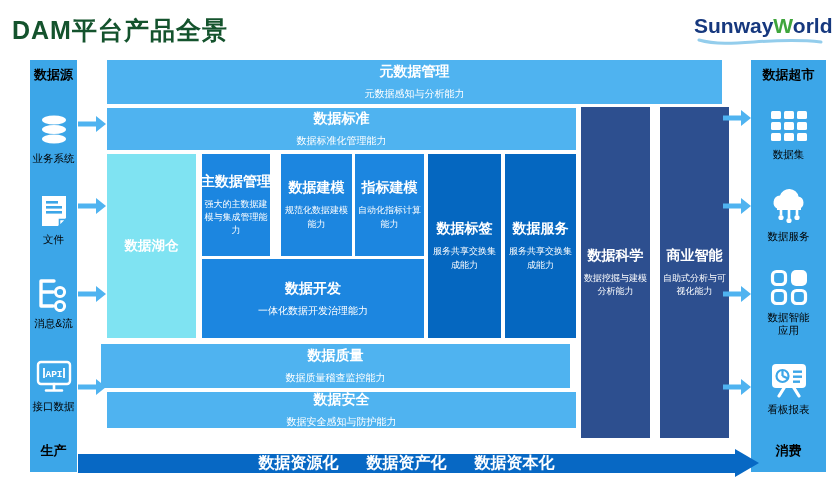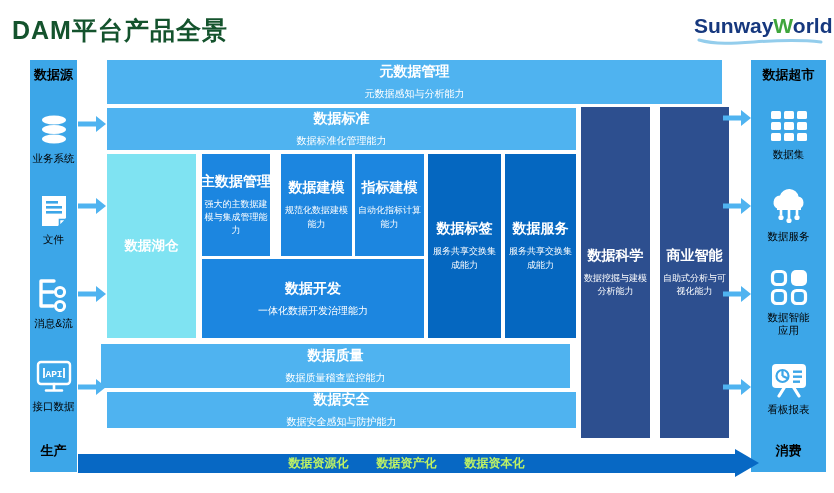--- a/index.html
+++ b/index.html
@@ -63,21 +63,21 @@
   .bottom-arrow{position:absolute;left:78px;top:449px;width:681px;height:28px;}
   .bottom-arrow .body{
     position:absolute;left:0;top:5px;width:657px;height:19px;background:#0768c4;
     display:flex;align-items:center;justify-content:center;gap:28px;
   }
   .bottom-arrow .head{
     position:absolute;left:657px;top:0;width:0;height:0;
     border-top:14px solid transparent;border-bottom:14px solid transparent;
     border-left:24px solid #0768c4;
   }
-  .bottom-arrow .lbl{color:#bef264;font-size:12px;font-weight:bold;white-space:nowrap;}
+  .bottom-arrow .lbl{color:#ffffff;font-size:16px;font-weight:bold;white-space:nowrap;}
 </style>
 </head>
 <body>
 
 <div class="canvas">
 
   <div class="page-title">DAM平台产品全景</div>
 
   <div class="logo">
     <div class="word"><span class="navy">Sunway</span><span class="green">W</span><span class="navy">orld</span></div>

